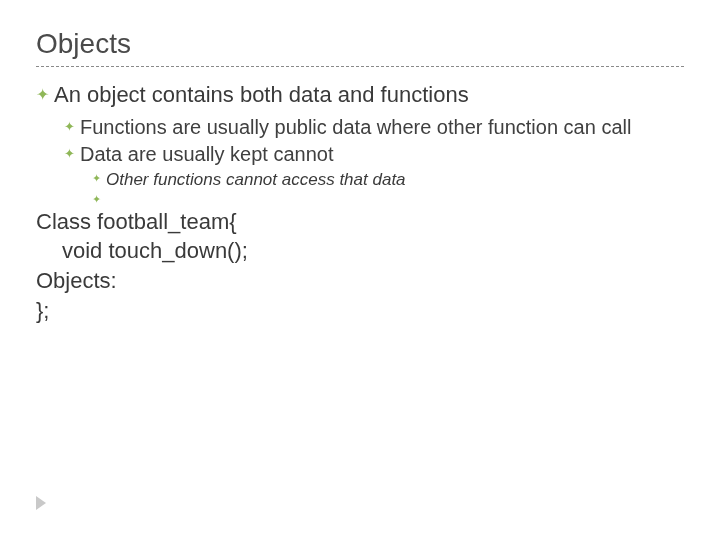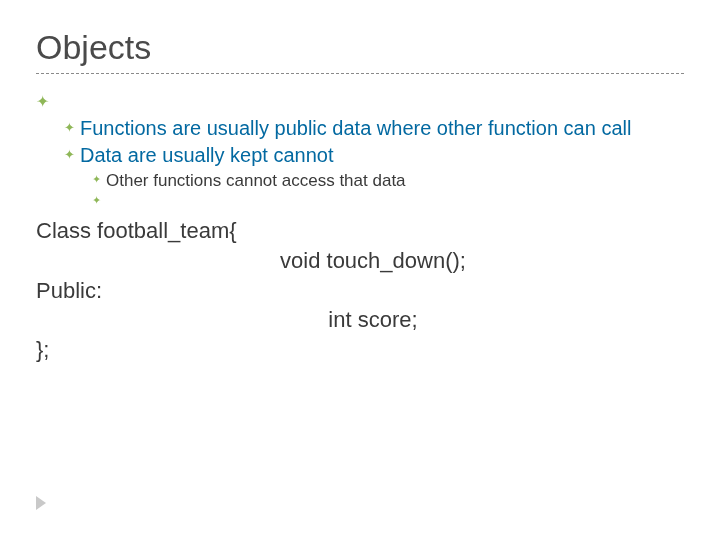--- a/index.html
+++ b/index.html
@@ -12,21 +12,21 @@
     color: #3a3a3a;
   }
   .slide {
     box-sizing: border-box;
     padding: 28px 36px 20px 36px;
     width: 720px;
     height: 540px;
     position: relative;
   }
   .title {
-    font-size: 34px;
+    font-size: 28px;
     color: #4a4a4a;
     margin: 0 0 6px 0;
     font-weight: normal;
   }
   .hr {
     border: none;
     border-top: 1px dashed #8a8a8a;
     margin: 0 0 14px 0;
   }
   .bullet-row {
@@ -38,34 +38,34 @@
     color: #8fb758;
     font-size: 16px;
     line-height: 1;
     margin-top: 6px;
     width: 18px;
     flex: 0 0 auto;
   }
   .glyph.sm { font-size: 13px; margin-top: 5px; width: 16px; }
   .glyph.xs { font-size: 11px; margin-top: 4px; width: 14px; }
   .lvl1-text { font-size: 22px; color: #3a3a3a; line-height: 1.25; }
-  .lvl2-text { font-size: 20px; color: #0369a1; line-height: 1.25; }
-  .lvl3-text { font-size: 17px; color: #3a3a3a; line-height: 1.25; }
+  .lvl2-text { font-size: 20px; color: #404040; line-height: 1.25; }
+  .lvl3-text { font-size: 17px; color: #3a3a3a; line-height: 1.25; font-style: italic; }
   .lvl1 { margin-bottom: 6px; }
   .lvl2 { margin-left: 28px; margin-bottom: 2px; }
   .lvl3 { margin-left: 56px; margin-bottom: 0px; }
 
   .code-block {
-    margin-top: 10px;
+    margin-top: 2px;
     font-size: 22px;
     color: #3a3a3a;
     line-height: 1.35;
   }
   .code-line { white-space: pre; }
-  .indent1 { padding-left: 26px; text-align: center; }
+  .indent1 { padding-left: 26px; }
 
   .corner-mark {
     position: absolute;
     left: 36px;
     bottom: 30px;
     width: 0; height: 0;
     border-left: 10px solid #c9c9c9;
     border-top: 7px solid transparent;
     border-bottom: 7px solid transparent;
   }
@@ -73,20 +73,21 @@
 </head>
 <body>
 
 <div class="slide">
 
   <h1 class="title">Objects</h1>
   <hr class="hr">
 
   <div class="bullet-row lvl1">
     <span class="glyph">✦</span>
+    <span class="lvl1-text">An object contains both data and functions</span>
   </div>
 
   <div class="bullet-row lvl2">
     <span class="glyph sm">✦</span>
     <span class="lvl2-text">Functions are usually public data where other function can call</span>
   </div>
   <div class="bullet-row lvl2">
     <span class="glyph sm">✦</span>
     <span class="lvl2-text">Data are usually kept cannot</span>
   </div>
@@ -95,19 +96,18 @@
     <span class="glyph xs">✦</span>
     <span class="lvl3-text">Other functions cannot access that data</span>
   </div>
   <div class="bullet-row lvl3">
     <span class="glyph xs">✦</span>
   </div>
 
   <div class="code-block">
     <div class="code-line">Class football_team{</div>
     <div class="code-line indent1">void touch_down();</div>
-    <div class="code-line">Public:</div>
-    <div class="code-line indent1">int score;</div>
+    <div class="code-line">Objects:</div>
     <div class="code-line">};</div>
   </div>
 
   <div class="corner-mark"></div>
 </div>
 
 </body></html>

